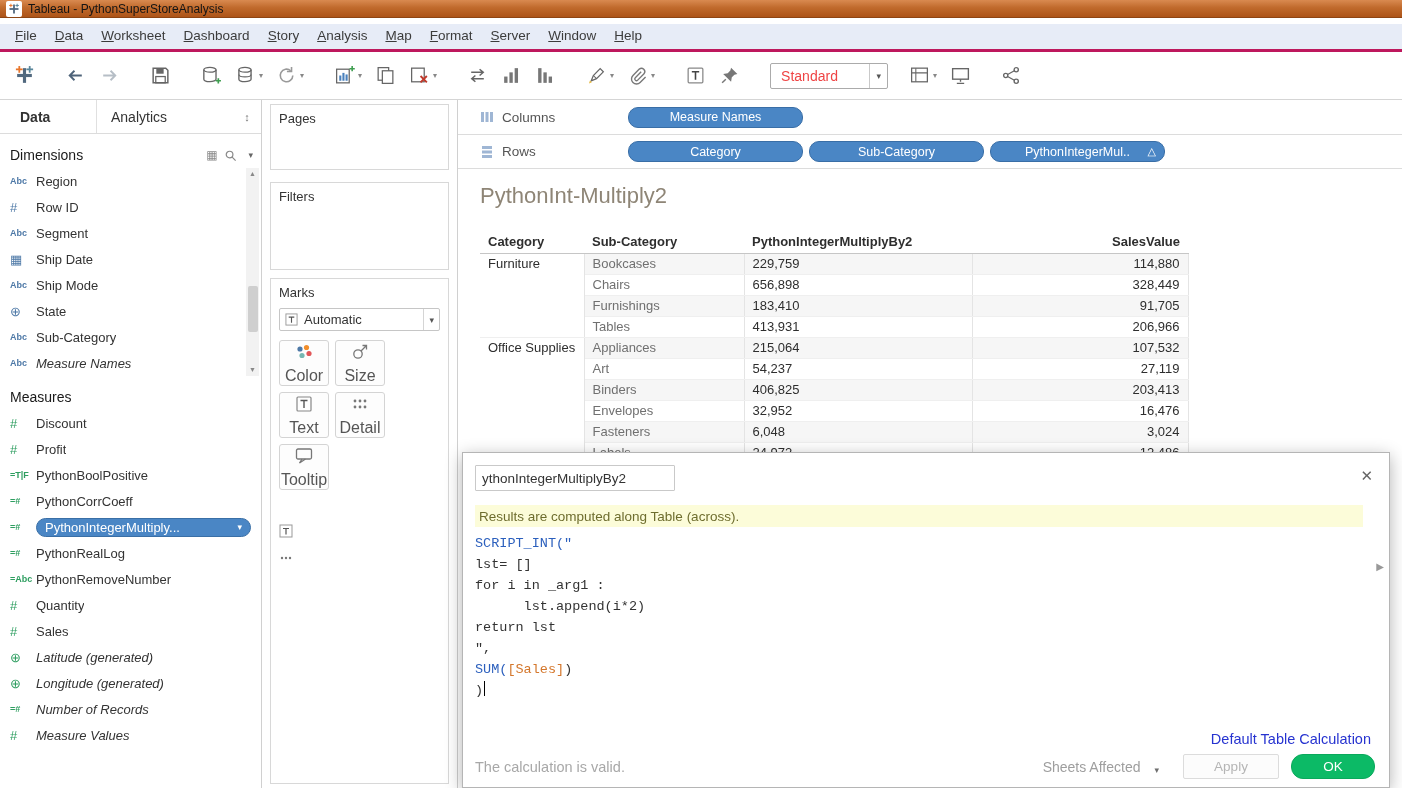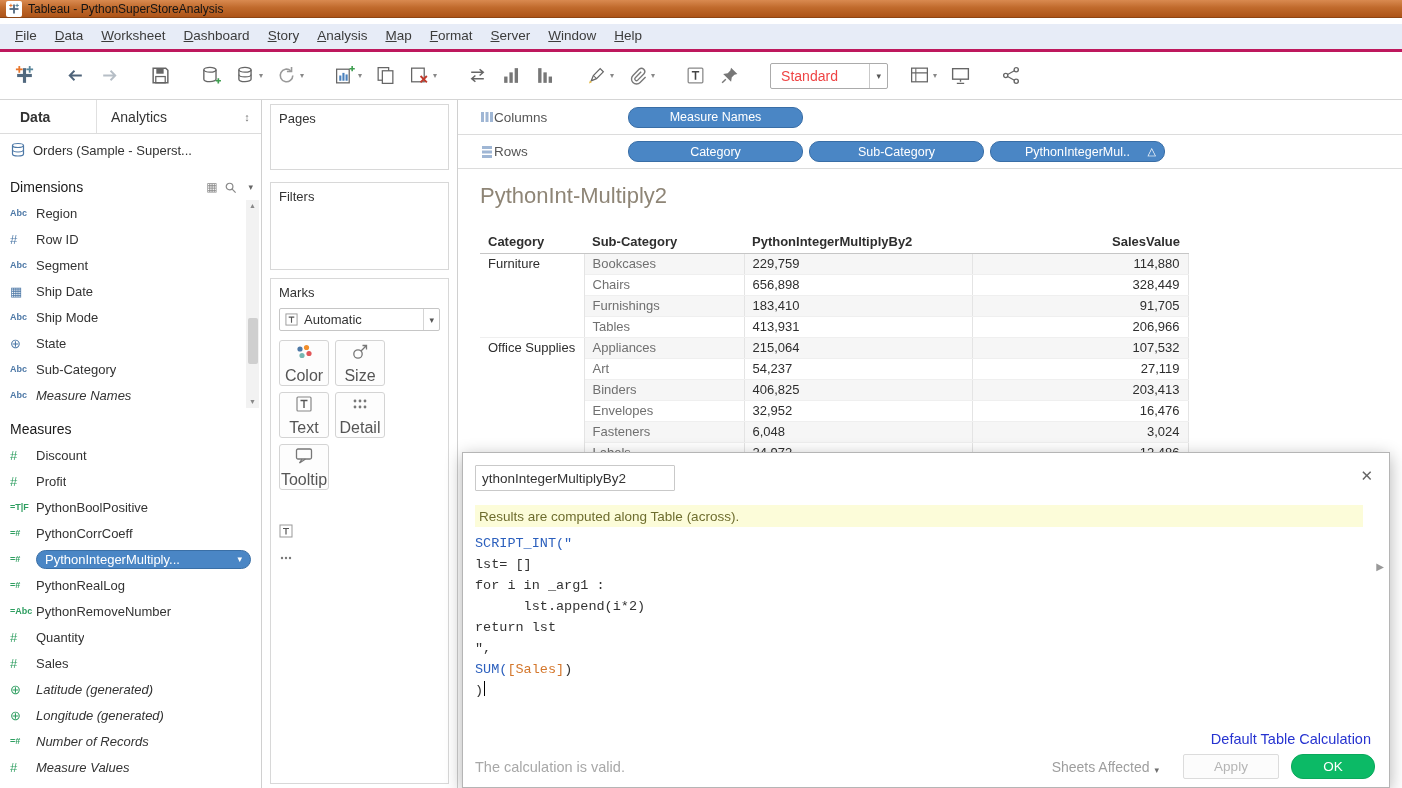--- a/index.html
+++ b/index.html
@@ -96,21 +96,21 @@
   .pill{height:21px;border-radius:10px;color:#fff;font-size:12.5px;display:flex;align-items:center;
     justify-content:center;position:relative;cursor:default}
   .pill .delta{position:absolute;right:8px;font-size:11px}
   .pill.blue{background:#4a86c5;border:1px solid #396ea6}
   .marks-pill-row .pill{width:140px}
 
   
   .shelf{position:absolute;left:0;right:0;display:flex;align-items:center;border-bottom:1px solid #dcdcdc;background:#fff}
   .shelf-columns{top:0;height:35px}
   .shelf-rows{top:35px;height:34px}
-  .shelf-labelzone{width:170px;display:flex;align-items:center;padding-left:22px;gap:0}
+  .shelf-labelzone{width:170px;display:flex;align-items:center;padding-left:22px;gap:8px}
   .shelf-labelzone svg{width:14px;height:14px}
   .shelf-label{font-size:13.5px;color:#555}
   .shelf-pills{display:flex;align-items:center;gap:6px}
   .shelf-pills .pill{width:175px}
 
   
   .sheet{position:absolute;left:0;right:0;top:69px;bottom:0;background:#fff;overflow:hidden}
   .sheet-title{padding:14px 0 0 22px;font-size:22px;color:#8e8576}
   .viz-table{border-collapse:collapse;margin:22px 0 0 22px;table-layout:fixed}
   .viz-table th,.viz-table td{font-size:13px;height:21px;padding:0 8px;overflow:hidden;white-space:nowrap}
@@ -138,21 +138,21 @@
   .calc-code{position:absolute;left:12px;top:80px;right:40px;font-family:"Liberation Mono","DejaVu Sans Mono",monospace;
     font-size:13.5px;line-height:21px;cursor:text}
   .code-line{white-space:pre}
   .tok-func{color:#2b5fbd}
   .tok-field{color:#d4772c}
   .tok-plain{color:#333}
   .caret{display:inline-block;width:1px;height:15px;background:#000;vertical-align:-2px;margin-left:1px}
   .calc-expander{position:absolute;right:5px;top:108px;font-size:10px;color:#999;cursor:default}
   .calc-default-link{position:absolute;right:18px;bottom:40px;font-size:14.5px;color:#2633d0;cursor:pointer}
   .calc-status{position:absolute;left:12px;bottom:12px;font-size:14.5px;color:#a8a8a8}
-  .calc-sheets{position:absolute;right:230px;bottom:12px;font-size:14px;color:#9e9e9e;display:flex;align-items:flex-end;gap:5px;cursor:default}
+  .calc-sheets{position:absolute;right:230px;bottom:12px;font-size:14px;color:#9e9e9e;display:flex;align-items:flex-end;gap:14px;cursor:default}
   .calc-sheets .sa-caret{font-size:9px;color:#6e6e6e}
   .btn-apply{position:absolute;right:110px;bottom:8px;width:96px;height:25px;border:1px solid #dcdcdc;
     background:#fcfcfc;color:#b5b5b5;font-size:13.5px;display:flex;align-items:center;justify-content:center;border-radius:2px;cursor:default}
   .btn-ok{position:absolute;right:14px;bottom:8px;width:84px;height:25px;background:#0cba66;border:1px solid #0aa95c;
     color:#fff;font-size:13.5px;display:flex;align-items:center;justify-content:center;border-radius:12px;cursor:default}
 </style>
 </head>
 <body>
 
 <div class="window">
@@ -353,28 +353,20 @@
       </span>
   </div>
 
   <div class="content">
 
     <div class="sidebar">
       <div class="side-tabs">
         <span class="tab tab-data">Data</span>
         <span class="tab tab-analytics">Analytics</span>
         <span class="tab-extra">↕</span>
-      </div>
-      <div class="datasource-row">
-        <svg viewBox="0 0 16 16">
-            <ellipse cx="8" cy="3.5" rx="5.5" ry="2" fill="none" stroke="#4e79a7" stroke-width="1.2"></ellipse>
-            <path d="M2.5 3.5v8.5c0 1.1 2.5 2 5.5 2s5.5-.9 5.5-2V3.5" fill="none" stroke="#4e79a7" stroke-width="1.2"></path>
-            <path d="M2.5 8c0 1.1 2.5 2 5.5 2s5.5-.9 5.5-2" fill="none" stroke="#4e79a7" stroke-width="1"></path>
-          </svg>
-        <span class="datasource-label">Orders (Sample - Superst...</span>
       </div>
 
       <div class="pane-header">
         <span class="hdr">Dimensions</span>
         <span class="hdr-icons">
           <span class="grid-glyph">▦</span>
           <svg viewBox="0 0 14 14">
               <circle cx="6" cy="6" r="3.6" fill="none" stroke="#888" stroke-width="1.3"></circle>
               <path d="M8.8 8.8L12.5 12.5" stroke="#888" stroke-width="1.3"></path>
             </svg>

